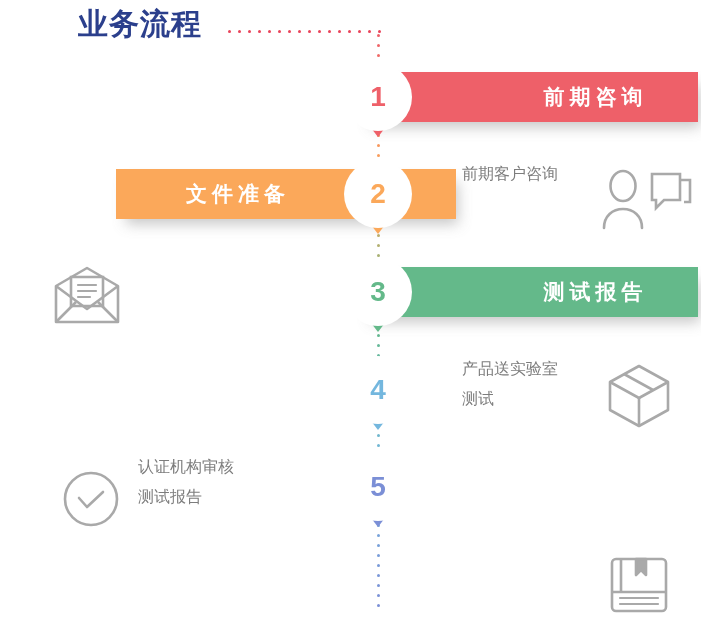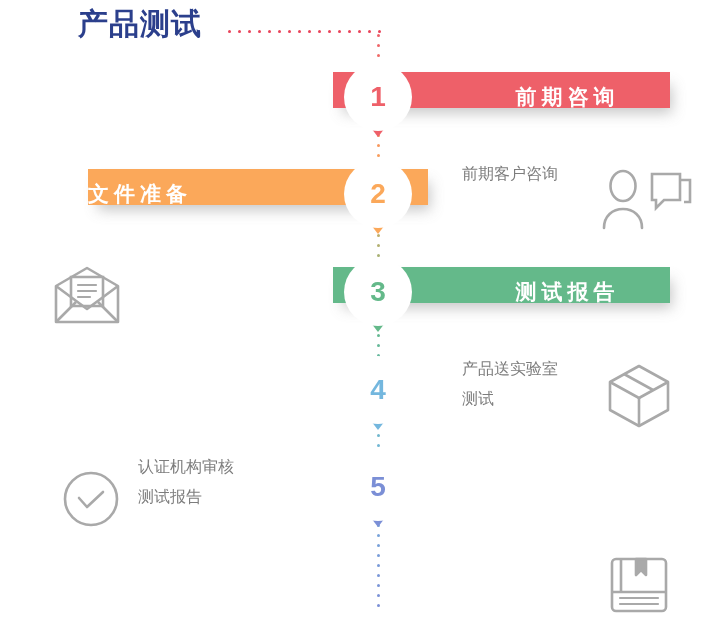--- a/index.html
+++ b/index.html
@@ -19,30 +19,31 @@
 
   
   .spine{position:absolute;left:376px;width:4px;}
   .spine i{display:block;width:3px;height:3px;border-radius:50%;margin:0 auto 7px;}
 
   .hdot-row{position:absolute;top:30px;left:228px;width:152px;height:4px;}
   .hdot-row i{position:absolute;top:0;width:3px;height:3px;border-radius:50%;background:#e8445a;}
 
   
   .bar{
-    position:absolute;height:36px;
+    position:absolute;height:50px;
     box-shadow:6px 9px 14px -4px rgba(120,120,120,.42);
+    margin-left:28px;
   }
   .bar .label{
     position:absolute;top:0;height:50px;line-height:50px;
     color:#ffffff;font-size:21px;font-weight:bold;letter-spacing:5px;
     white-space:nowrap;
   }
   .bar.right .label{left:132px;width:calc(100% - 132px);text-align:center;}
-  .bar.left  .label{left:0;width:calc(100% - 112px);text-align:left;}
+  .bar.left  .label{left:8px;width:calc(100% - 112px);text-align:center;}
 
   
   .bubble{position:absolute;top:-9px;width:68px;height:68px;}
   .bubble .circ{
     position:absolute;left:0;top:0;width:68px;height:68px;border-radius:50%;
     background:#ffffff;display:flex;align-items:center;justify-content:center;
     font-size:28px;font-weight:bold;
   }
   .bubble .tail{
     position:absolute;left:17px;top:52px;width:0;height:0;
@@ -60,21 +61,21 @@
   .desc.l{text-align:left;}
 
   
   .icon{position:absolute;color:#a9a9a9;}
 </style>
 </head>
 <body>
 
 <div id="stage">
 
-  <div class="title">产品测试</div>
+  <div class="title">业务流程</div>
 
   <div class="hdot-row" id="hdots">
       <i style="left: 0px; background: rgb(232, 68, 90);"></i>
       <i style="left: 10px; background: rgb(232, 68, 90);"></i>
       <i style="left: 20px; background: rgb(232, 68, 90);"></i>
       <i style="left: 30px; background: rgb(232, 68, 90);"></i>
       <i style="left: 40px; background: rgb(232, 68, 90);"></i>
       <i style="left: 50px; background: rgb(232, 68, 90);"></i>
       <i style="left: 60px; background: rgb(232, 68, 90);"></i>
       <i style="left: 70px; background: rgb(232, 68, 90);"></i>

